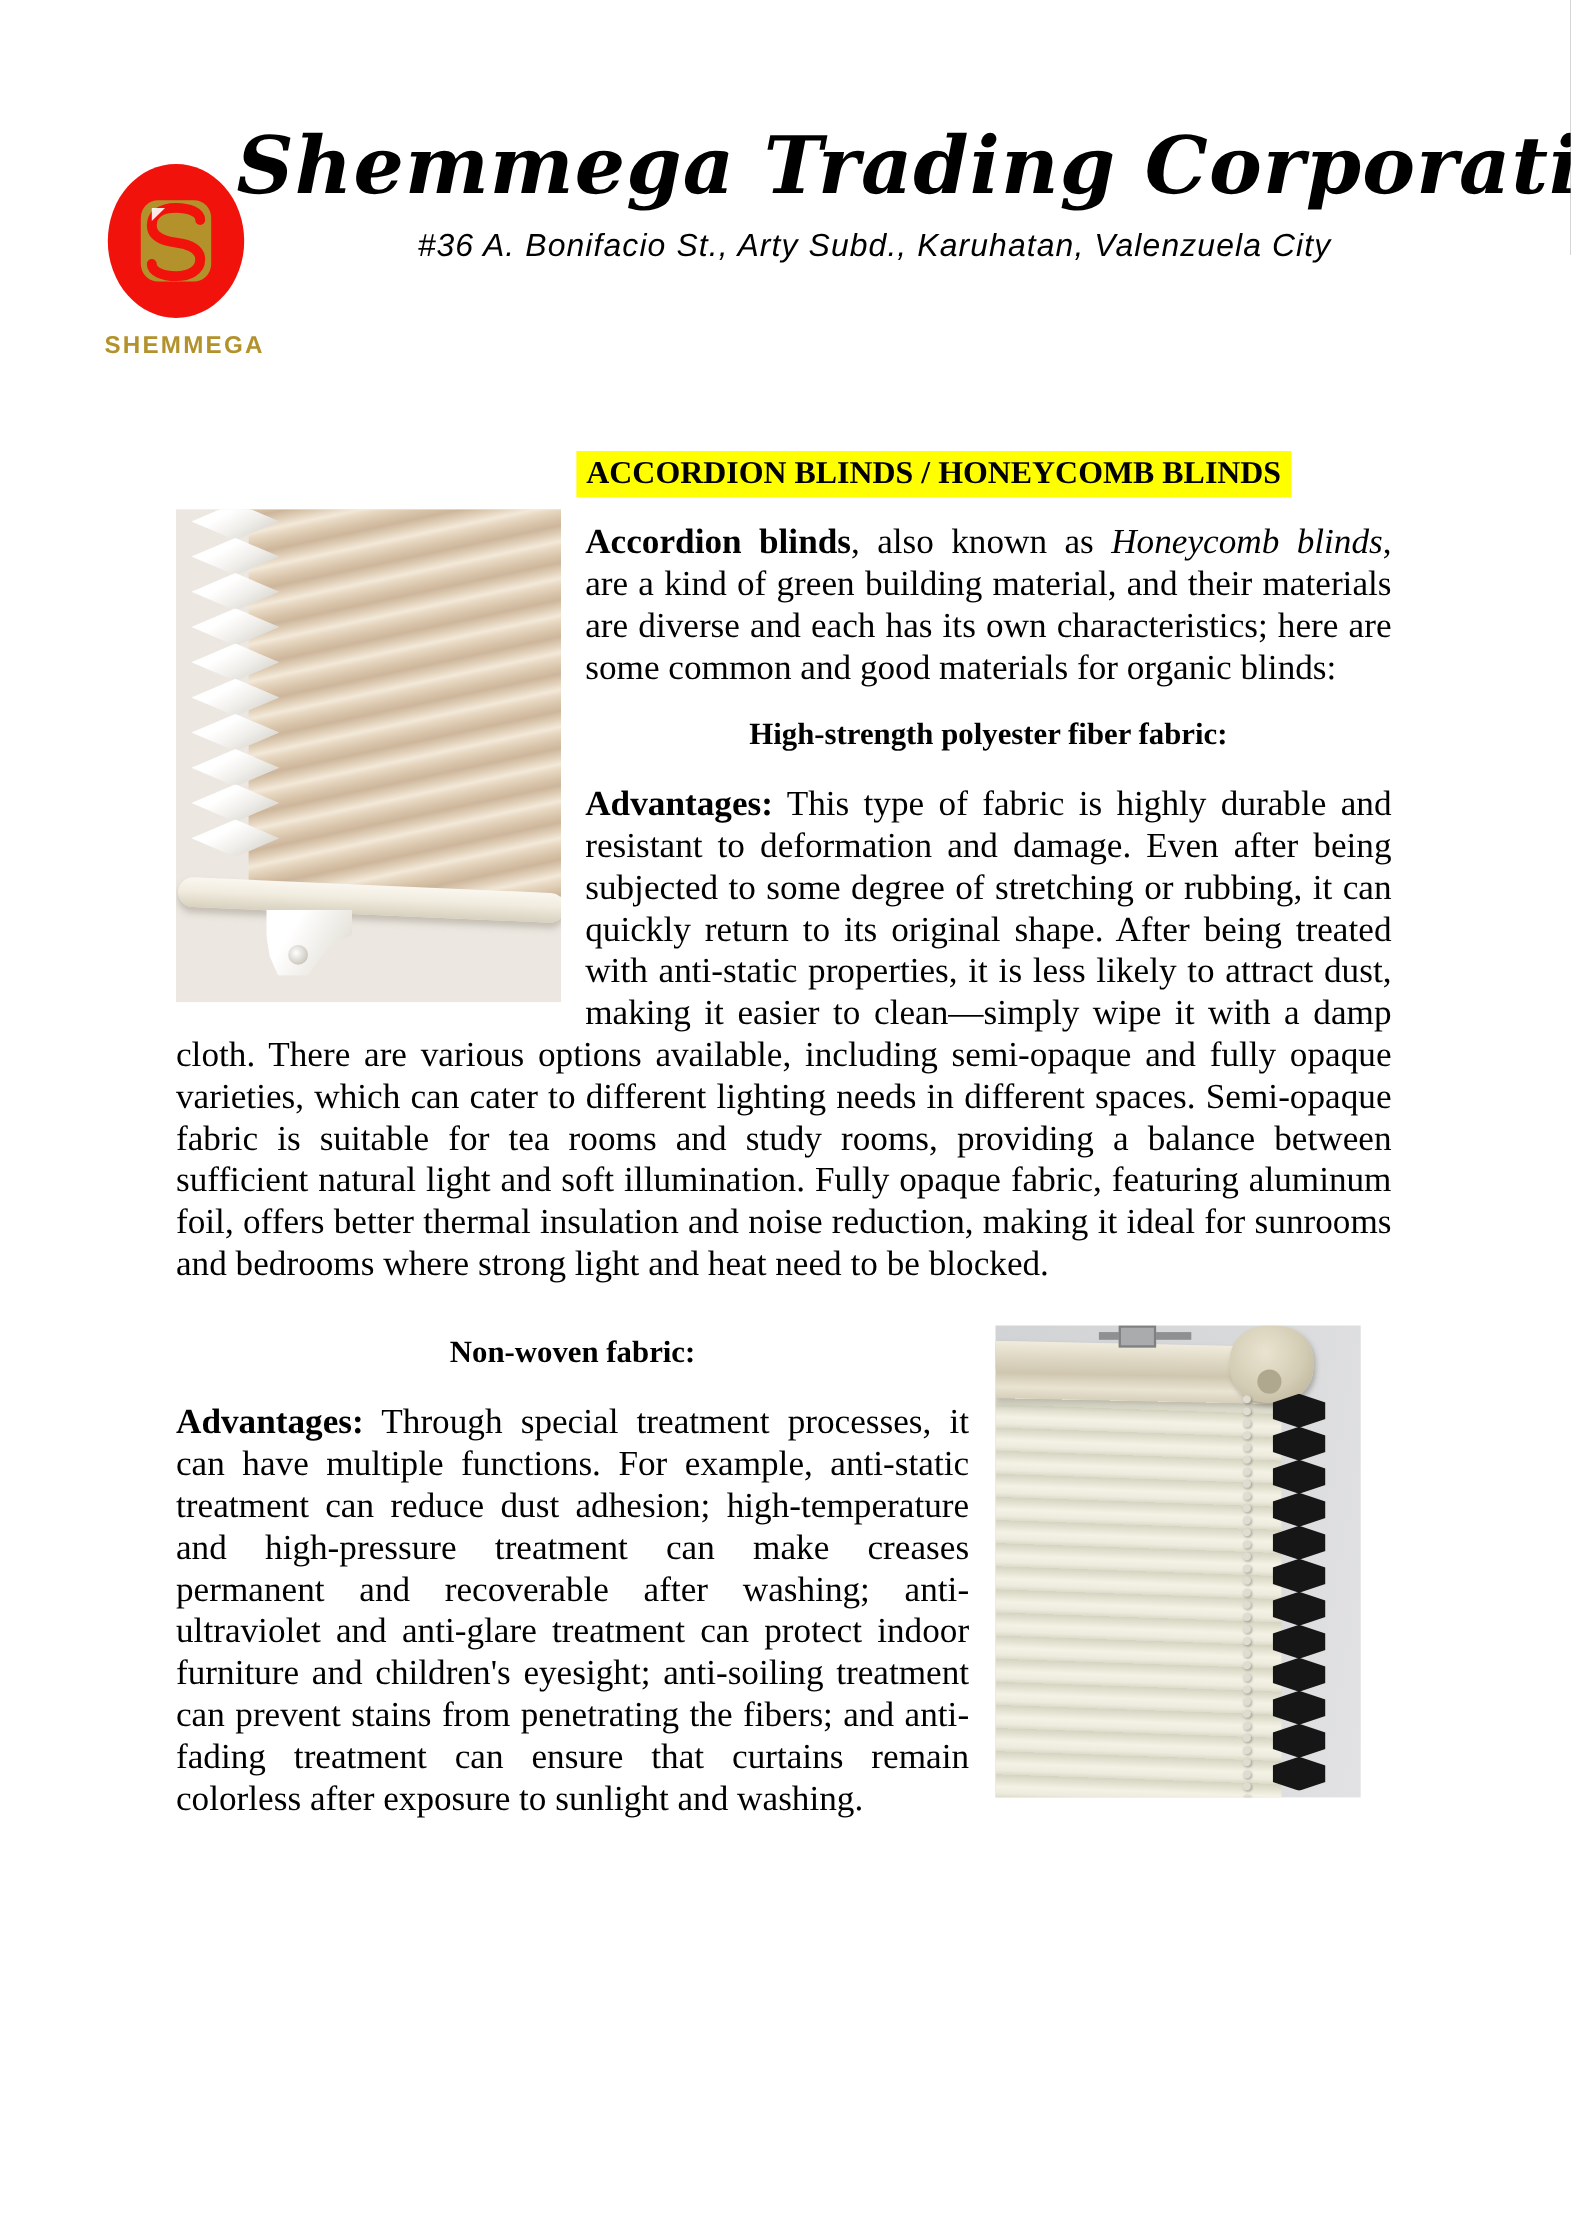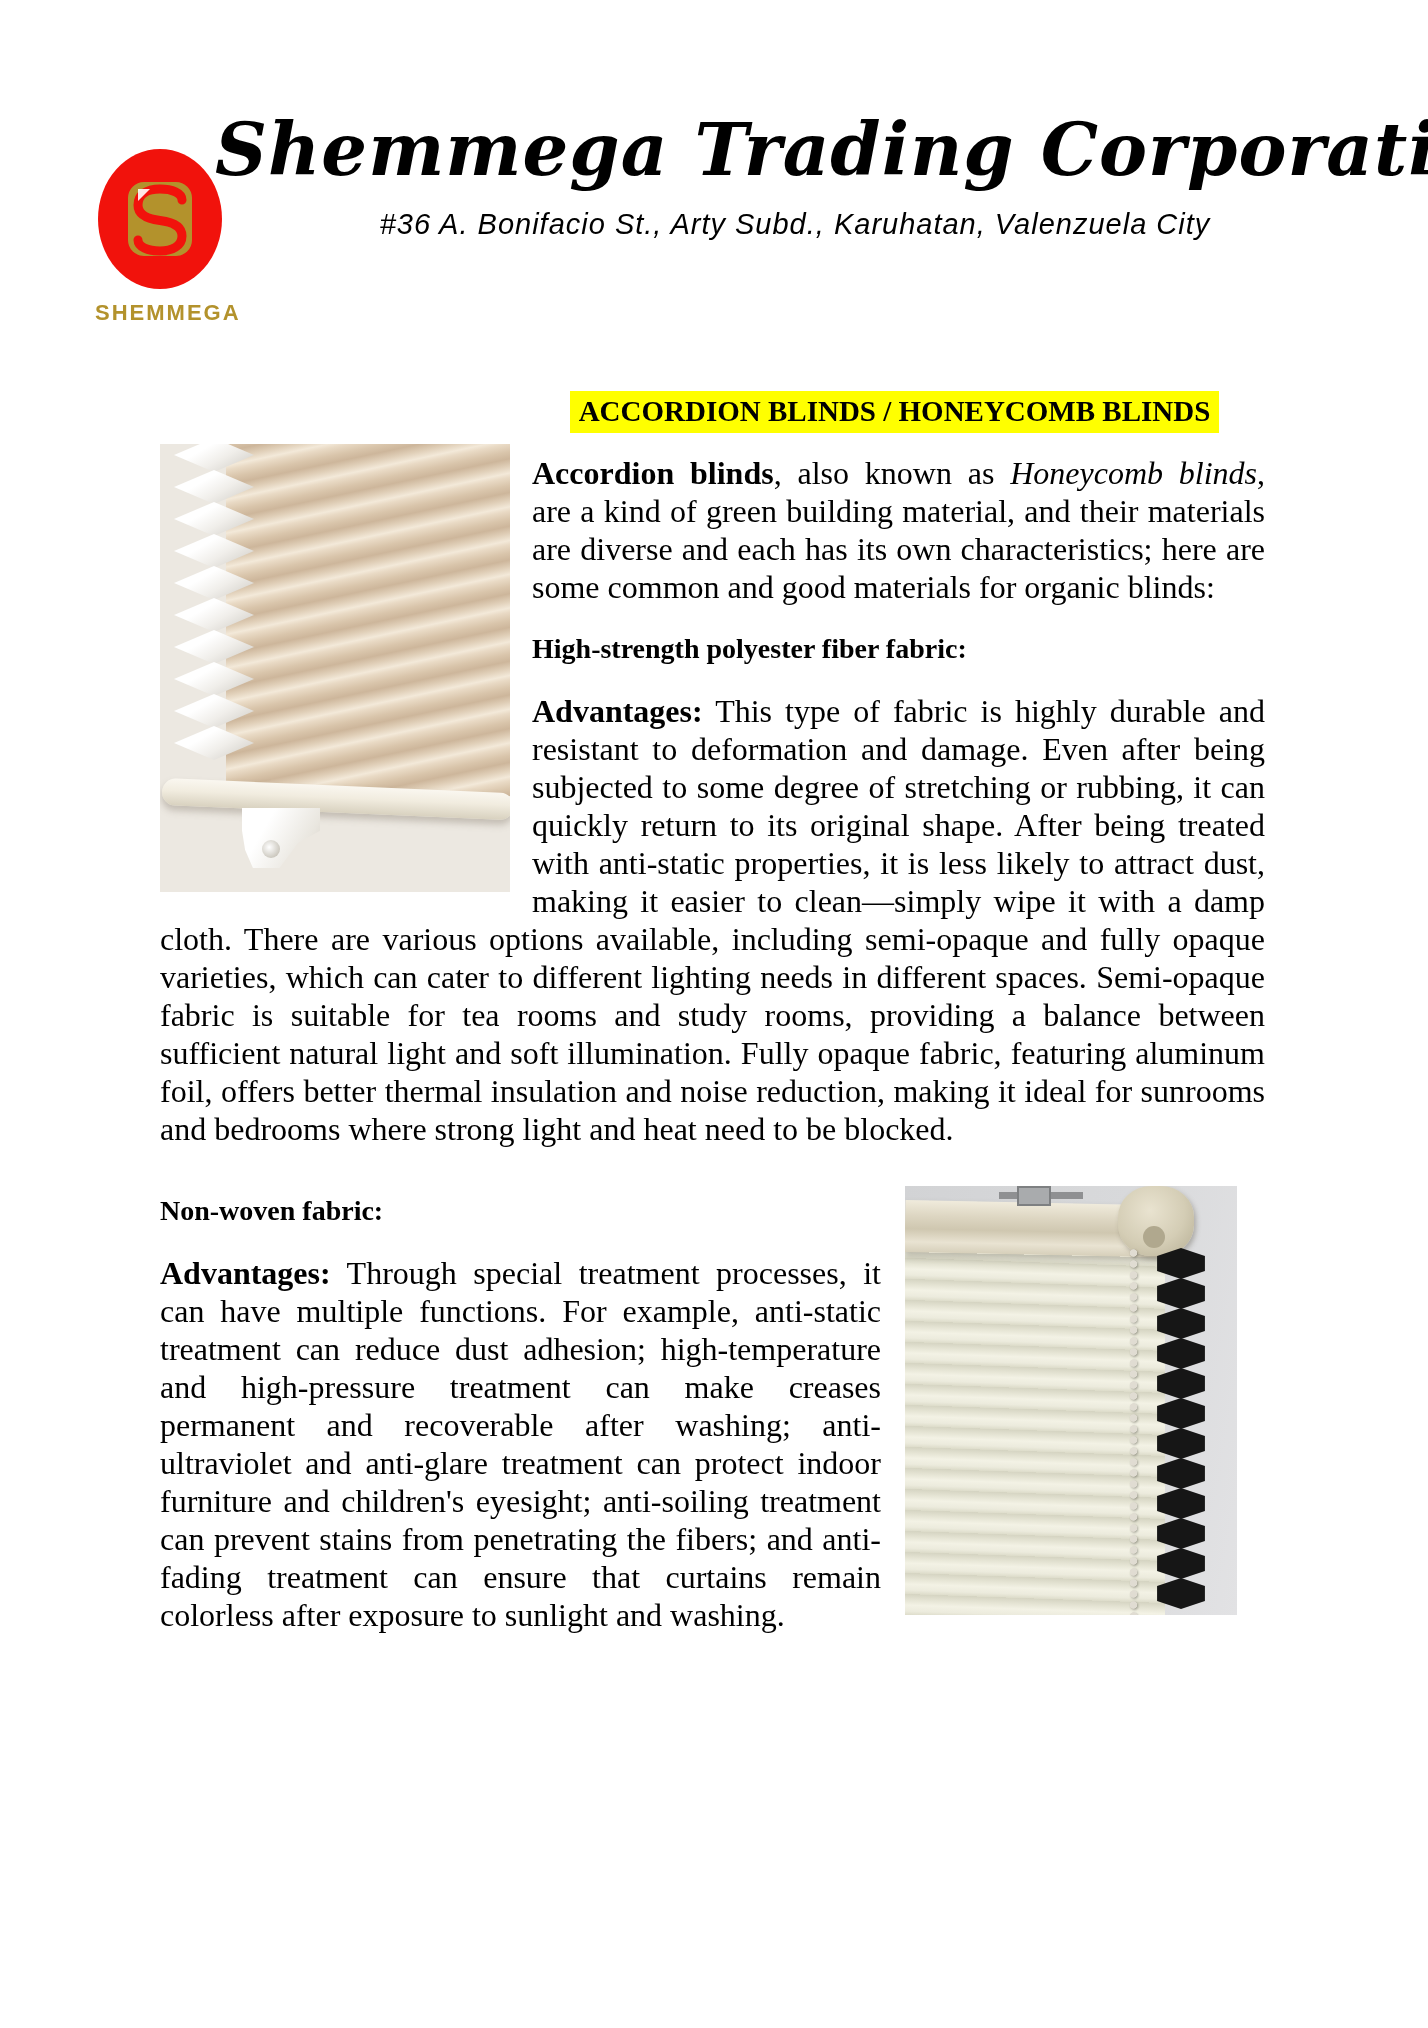--- a/index.html
+++ b/index.html
@@ -14,28 +14,28 @@
   .hgroup{position:absolute;left:215px;top:96px;width:1160px;text-align:center;}
   .company{font-family:"DejaVu Serif",serif;font-style:italic;font-weight:bold;
            font-size:72px;line-height:108px;white-space:nowrap;letter-spacing:1px;}
   .hand{font-family:Liberation Sans, sans-serif;font-style:italic;}
   .addr{font-size:29px;margin-top:4px;letter-spacing:1px;white-space:nowrap;}
   .phone{font-size:30px;margin-top:6px;letter-spacing:2px;white-space:nowrap;}
   .phone .sep{font-size:22px;vertical-align:2px;padding:0 14px;}
 
   
   .main{margin:0 163px 0 160px;}
-  .doc-title{margin:65px 0 26px 364px;text-align:center;}
+  .doc-title{margin:84px 0 26px 364px;text-align:left;}
   .hl{background:#ffff00;font-weight:bold;font-size:29px;padding:4px 9px 6px 9px;}
   p{margin:0;font-size:32px;line-height:38px;text-align:justify;}
   .sp{height:24px;}
   .sp-lg{height:44px;}
   .bold{font-weight:bold;}
   .ital{font-style:italic;}
-  h3{margin:0;font-size:28px;line-height:38px;font-weight:bold;}
+  h3{margin:0;font-size:28px;line-height:38px;font-weight:bold;text-align:center;}
 
   
   .photo1{position:relative;float:left;width:350px;height:448px;margin:-10px 22px 14px 0;
           background:#ece8e1;overflow:hidden;}
   .p1-fabric{position:absolute;left:66px;top:0;right:0;height:352px;
      background:repeating-linear-gradient(-12deg,
         #cdb69b 0px,#d9c5ab 7px,#e9dac5 15px,#f3e9d9 19px,#e0cfb8 26px,#cdb69b 33px);}
   .p1-cells{position:absolute;left:14px;top:-6px;width:80px;}
   .p1-cell{width:80px;height:34px;margin-bottom:-2px;
      background:linear-gradient(150deg,#ffffff 35%,#f0eeea 60%,#d9d6d0 85%);

